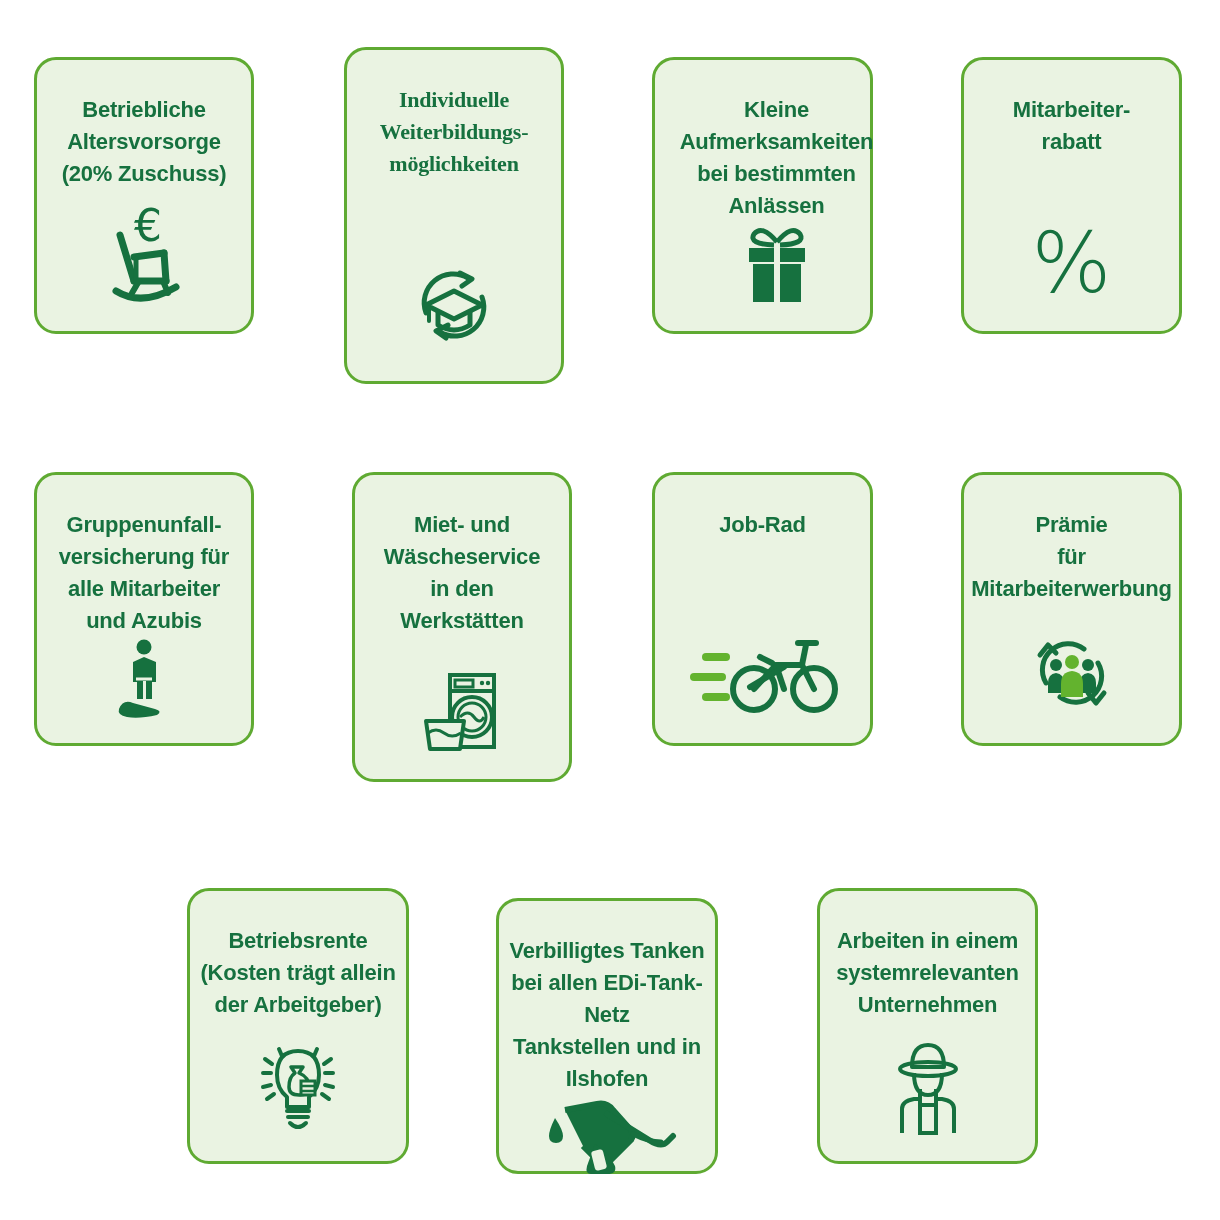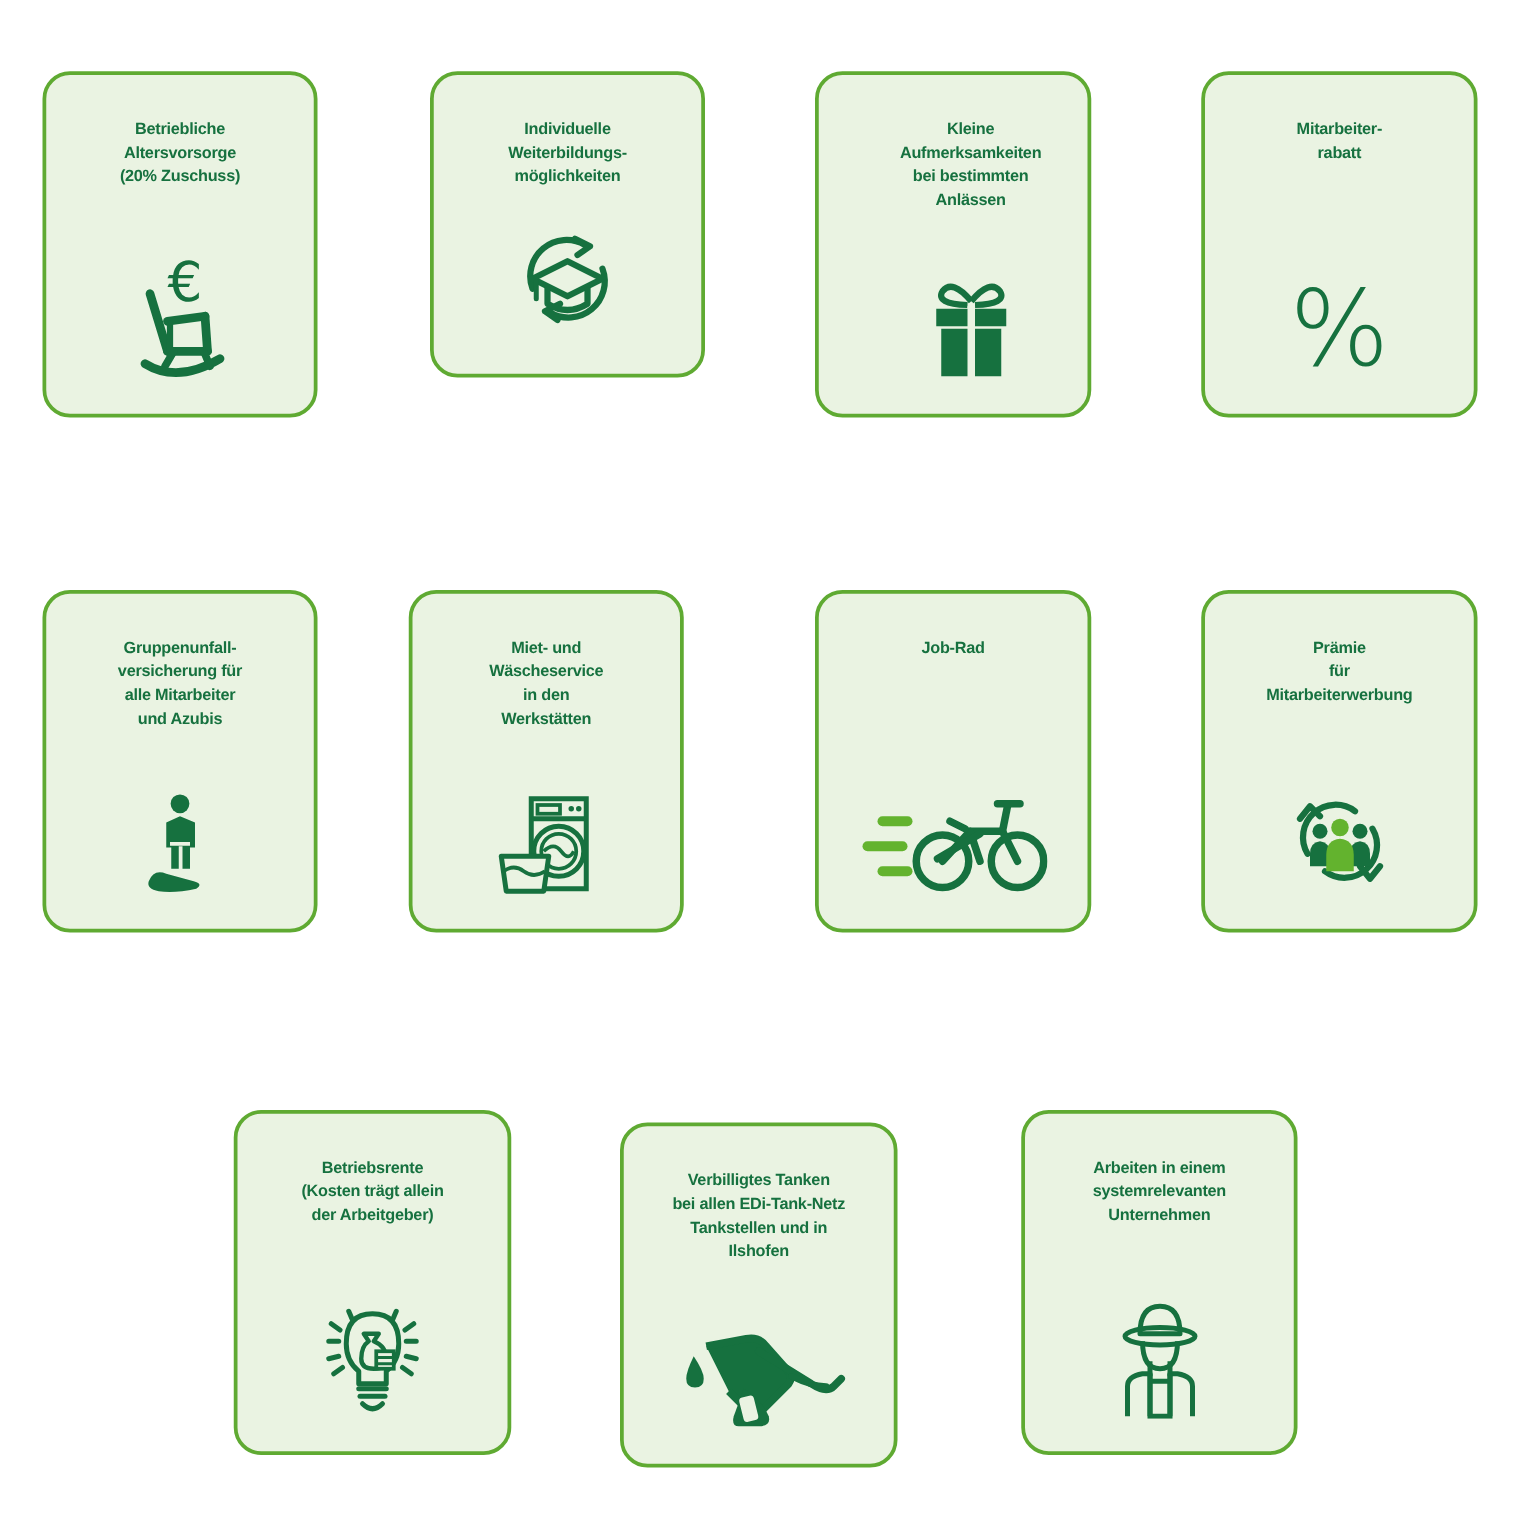--- a/index.html
+++ b/index.html
@@ -27,46 +27,46 @@
     border: 3px solid #5faa32;
     border-radius: 22px;
     display: flex;
     flex-direction: column;
     align-items: center;
     padding-top: 34px;
   }
   .card-title {
     color: #16713f;
     font-weight: bold;
-    font-size: 13px;
+    font-size: 22px;
     line-height: 1.45;
     text-align: center;
     letter-spacing: -0.2px;
     white-space: pre-line;
     padding: 0 8px;
     margin: 0;
   }
   .card-icon {
     margin-top: auto;
     margin-bottom: 26px;
     display: flex;
     align-items: center;
     justify-content: center;
   }
   .card-icon svg {
     display: block;
   }
   
   #card-betriebliche-altersvorsorge { left: 34px;  top: 57px;  width: 220px; height: 277px; }
-  #card-weiterbildung              { left: 344px;  top: 57px;  width: 220px; height: 245px; }
+  #card-weiterbildung              { left: 344px;  top: 47px;  width: 220px; height: 337px; font-family: Liberation Serif, serif; }
   #card-aufmerksamkeiten           { left: 652px;  top: 57px;  width: 221px; height: 277px; padding-left: 28px; }
   #card-mitarbeiterrabatt          { left: 961px;  top: 57px;  width: 221px; height: 277px; }
   
   #card-gruppenunfallversicherung  { left: 34px;  top: 472px; width: 220px; height: 274px; }
-  #card-waescheservice             { left: 327px;  top: 472px; width: 220px; height: 274px; }
+  #card-waescheservice             { left: 352px;  top: 472px; width: 220px; height: 310px; }
   #card-job-rad                    { left: 652px;  top: 472px; width: 221px; height: 274px; }
   #card-praemie                    { left: 961px;  top: 472px; width: 221px; height: 274px; }
   
   #card-betriebsrente              { left: 187px;  top: 888px; width: 222px; height: 276px; }
   #card-verbilligtes-tanken        { left: 496px;  top: 888px; width: 222px; height: 276px; margin-top: 10px; }
   #card-systemrelevant             { left: 817px;  top: 888px; width: 221px; height: 276px; }
   .percent-glyph {
     color: #16713f;
     font-size: 84px;
     font-weight: 300;

